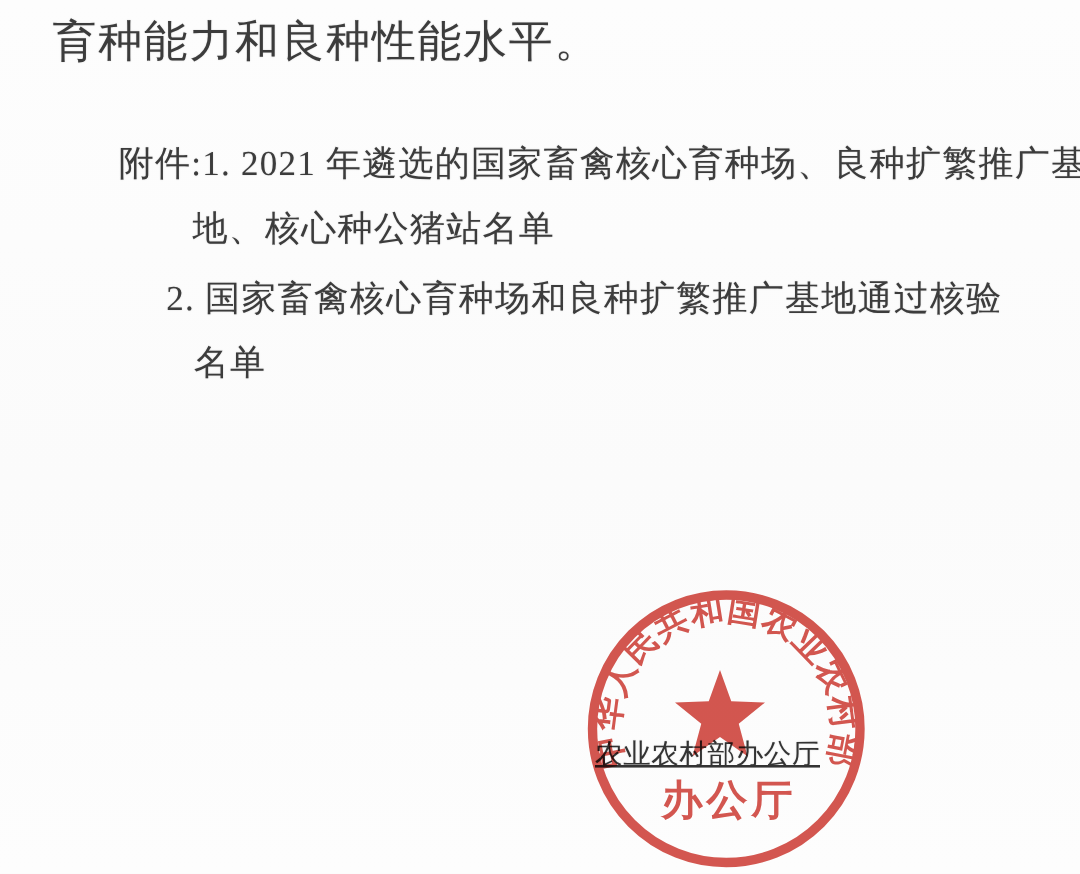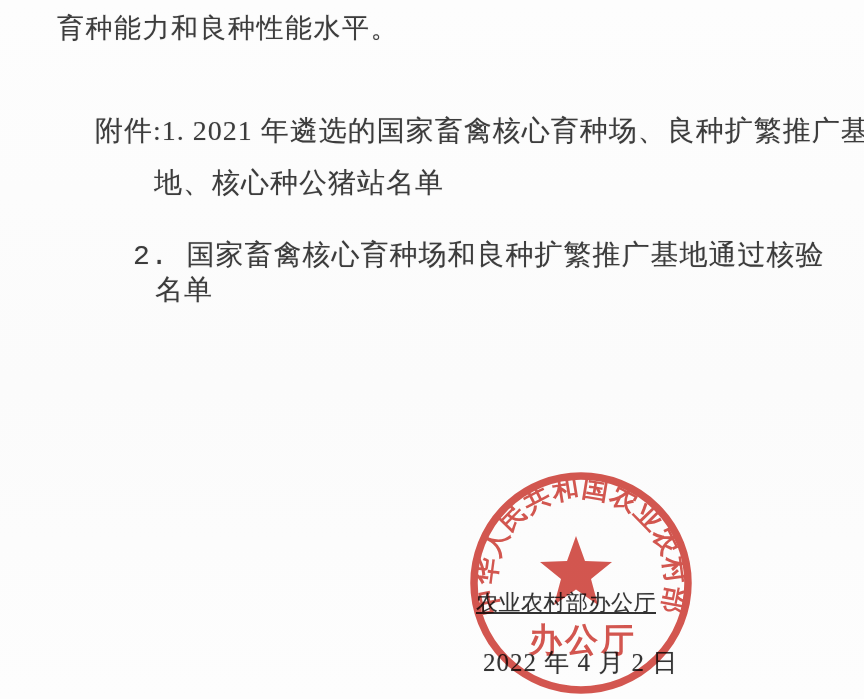--- a/index.html
+++ b/index.html
@@ -20,24 +20,24 @@
     background: linear-gradient(180deg, #fdfdfd 0%, #fbfbfb 55%, #fdfdfd 100%);
   }
   .doc-line {
     position: absolute;
     color: #3c3c3c;
     font-size: 28px;
     letter-spacing: 1px;
     white-space: nowrap;
     text-shadow: 0 0 1px rgba(70,70,70,0.35);
   }
-  .closing-line   { left: 57px;  top: 10px;  font-size: 27px; letter-spacing: 1.5px; }
+  .closing-line   { left: 42px;  top: 10px;  font-size: 35px; letter-spacing: 1.5px; }
   .att-l1         { left: 95px;  top: 112px; }
   .att-l2         { left: 154px; top: 164px; }
-  .att-l3         { left: 133px; top: 236px; font-family: Liberation Mono, monospace; }
+  .att-l3         { left: 133px; top: 220px; }
   .att-l4         { left: 155px; top: 271px; }
   .att-l5         { left: 133px; top: 326px; }
   .att-l6         { left: 155px; top: 379px; }
   .signature-line { left: 476px; top: 588px; font-size: 22px; letter-spacing: 0.5px; color: #333; text-decoration: underline; }
   .date-line      { left: 483px; top: 646px; font-size: 25px; letter-spacing: 1px;   color: #333; }
   .seal-svg {
     position: absolute;
     left: 469px;
     top: 471px;
     width: 224px;
@@ -70,21 +70,20 @@
   <div class="doc-line att-l2">地、核心种公猪站名单</div>
 
   <div class="doc-line att-l3">2. 国家畜禽核心育种场和良种扩繁推广基地通过核验</div>
 
   <div class="doc-line att-l4">名单</div>
 
 
 
   <div class="doc-line signature-line">农业农村部办公厅</div>
 
-  <div class="doc-line date-line">2022 年 4 月 2 日</div>
 
   <svg class="seal-svg" viewBox="0 0 224 224">
     <circle cx="112" cy="112" r="107" fill="none" stroke-width="7.5" stroke="#cf4038"></circle>
     <polygon points="107,65 116,90 143,91 122,108 129,134 107,118.5 85,134 92,108 71,91 98,90" fill="#cf4038"></polygon>
     <path id="sealArcPath" d="M 31.2 141.4 A 86 86 0 1 1 192.8 141.4" fill="none"></path>
     <text class="seal-arc-text" text-anchor="middle" fill="#cf4038"><textPath href="#sealArcPath" startOffset="50%">中华人民共和国农业农村部</textPath></text>
     <text class="seal-bottom-text" x="114" y="180" text-anchor="middle" fill="#cf4038">办公厅</text>
   </svg>
 
 </div>

